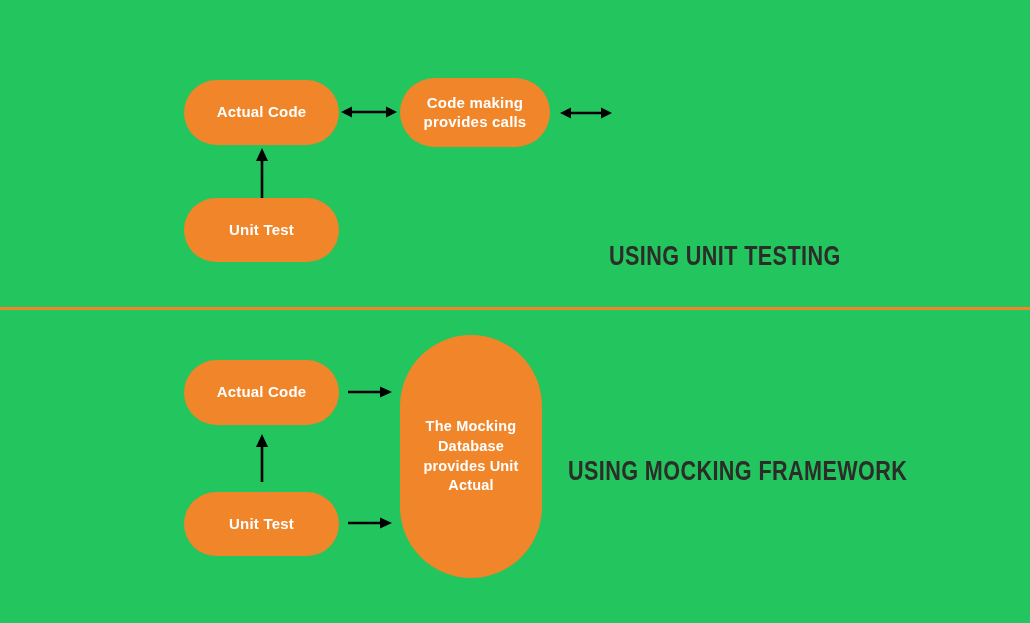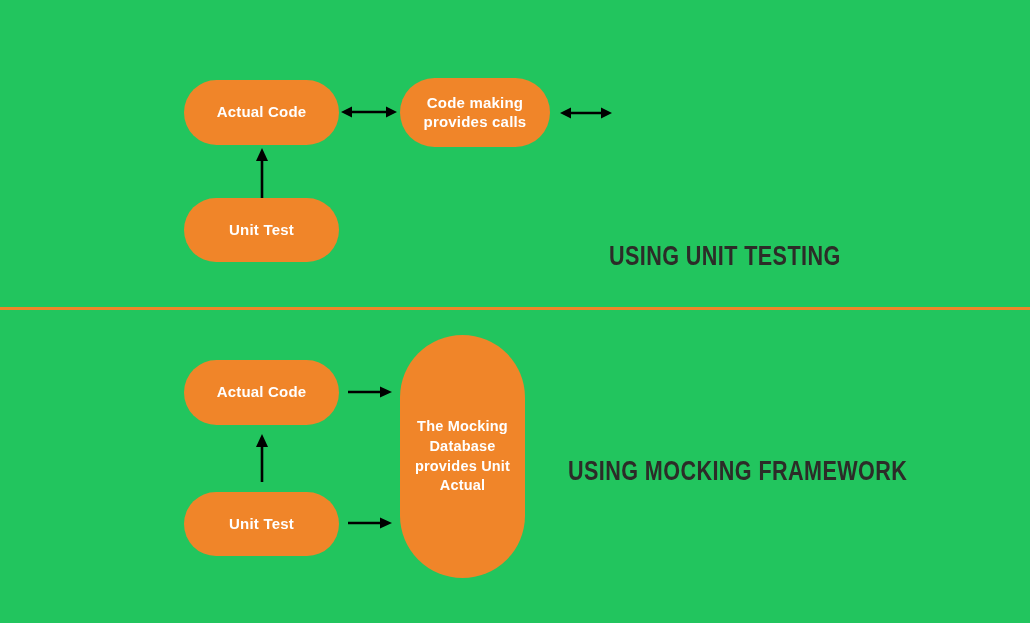--- a/index.html
+++ b/index.html
@@ -138,21 +138,21 @@
     <span>Actual Code</span>
   </div>
 
   <div class="arrow" style="left:348px; top:383px;">
     <svg width="44" height="18" viewBox="0 0 44 18">
       <line x1="0" y1="9" x2="36" y2="9" stroke="#000000" stroke-width="2.6"></line>
       <polygon points="44,9 32,3.5 32,14.5" fill="#000000"></polygon>
     </svg>
   </div>
 
-  <div class="node tallpill" style="left:400px; top:335px; width:125px; height:243px;">
+  <div class="node tallpill" style="left:400px; top:335px; width:142px; height:243px;">
     <span>
       <span>The Mocking</span><br>
       <span>Database</span><br>
       <span>provides Unit</span><br>
       <span>Actual</span>
     </span>
   </div>
 
   <div class="arrow" style="left:252px; top:434px;">
     <svg width="20" height="48" viewBox="0 0 20 48">

